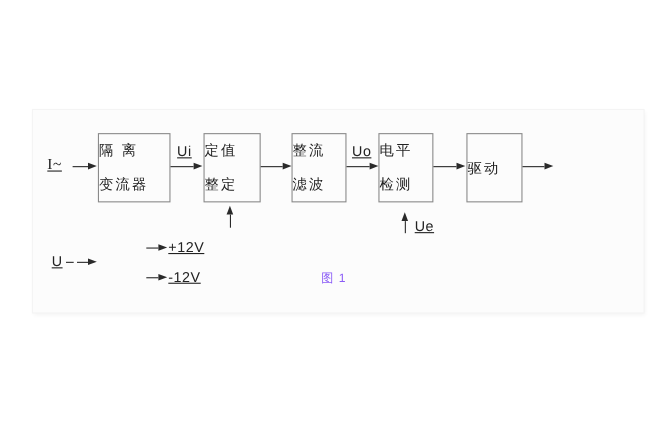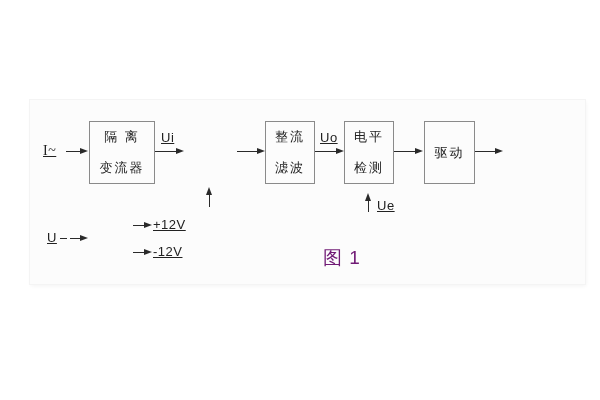--- a/index.html
+++ b/index.html
@@ -12,21 +12,21 @@
   #canvas{position:relative;width:600px;height:400px;background:#ffffff;}
   #photo{
     position:absolute;left:30px;top:100px;width:555px;height:184px;
     background:#fcfcfc;
     box-shadow:0 0 0 1px #f4f4f4, 1px 2px 4px rgba(0,0,0,0.05);
   }
   .box{
     position:absolute;
     border:1px solid #8a8a8a;
     background:transparent;
-    display:flex;flex-direction:column;align-items:center;justify-content:center;
+    display:flex;flex-direction:column;align-items:flex-start;justify-content:center;
     font-size:13px;letter-spacing:2px;color:#222222;
     line-height:14px;
   }
   .box.two{gap:17px;}
   .lbl{
     position:absolute;white-space:nowrap;font-size:13px;color:#222222;
     line-height:14px;letter-spacing:0.5px;text-decoration:underline;
   }
   .serif{font-family:"Liberation Serif","DejaVu Serif",serif;font-size:14px;}
   
@@ -36,33 +36,37 @@
     border-left:8px solid #2a2a2a;border-top:3.5px solid transparent;border-bottom:3.5px solid transparent;
   }
   
   .hline{position:absolute;height:1px;background:#2a2a2a;}
   
   .varrow{position:absolute;width:1px;background:#2a2a2a;}
   .varrow::before{
     content:"";position:absolute;top:-8px;left:-3.5px;width:0;height:0;
     border-bottom:8px solid #2a2a2a;border-left:3.5px solid transparent;border-right:3.5px solid transparent;
   }
-  .caption{position:absolute;font-size:19px;color:#701a75;letter-spacing:1px;margin-left:31px;}
+  .caption{position:absolute;font-size:11px;color:#8b5cf6;letter-spacing:1px;}
 </style>
 </head>
 <body>
 
 <div id="canvas">
   <div id="photo"></div>
 
   <div class="box two" style="left:89px;top:121px;width:64px;height:61px">
     <span>隔 离</span>
     <span>变流器</span>
   </div>
 
+  <div class="box two" style="left:185px;top:121px;width:50px;height:61px">
+    <span>定值</span>
+    <span>整定</span>
+  </div>
 
   <div class="box two" style="left:344px;top:121px;width:48px;height:61px">
     <span>电平</span>
     <span>检测</span>
   </div>
 
   <div class="box two" style="left:265px;top:121px;width:48px;height:61px">
     <span>整流</span>
     <span>滤波</span>
   </div>

